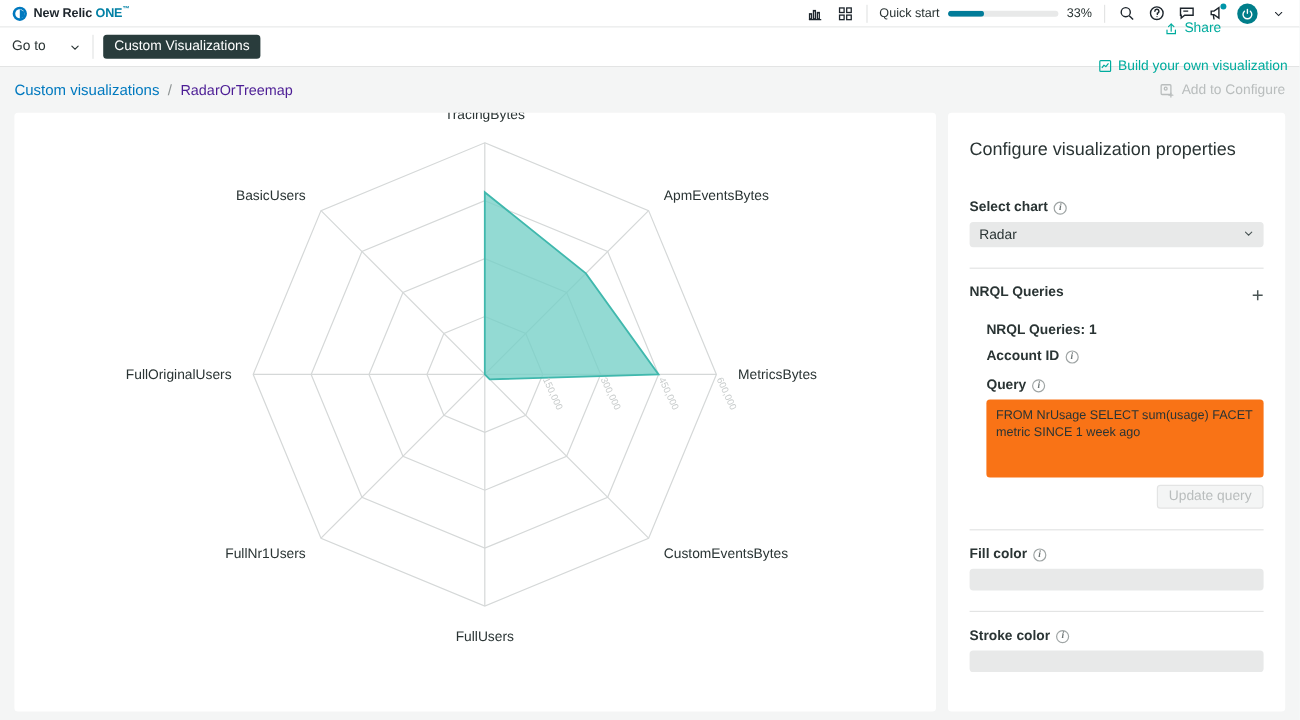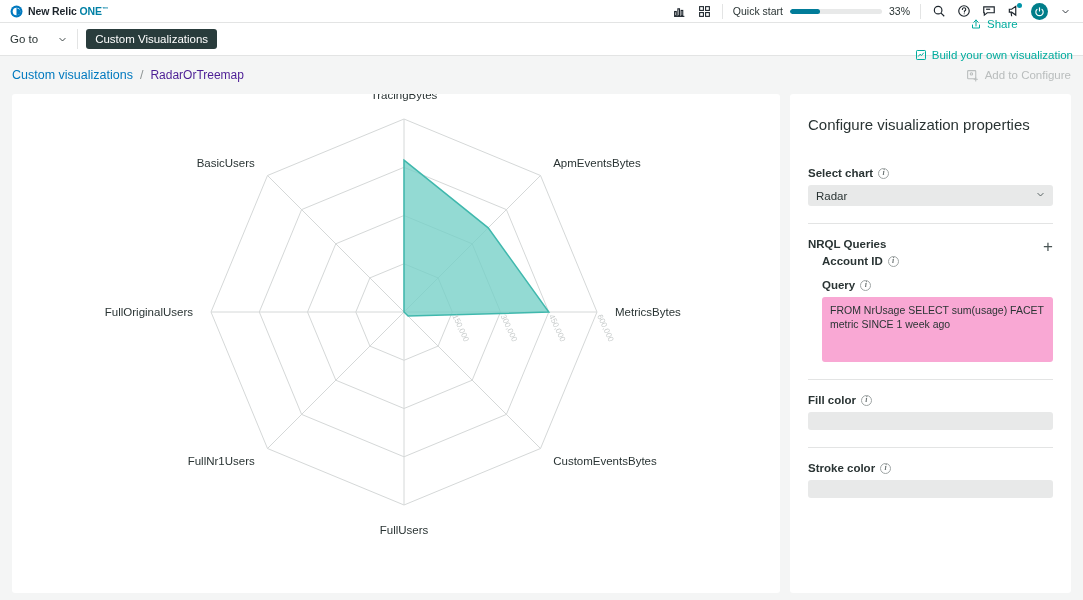--- a/index.html
+++ b/index.html
@@ -86,21 +86,21 @@
     font-size: 11.5px; color: #2a3434; cursor: pointer;
   }
   .select-caret { margin-left: auto; color: #4a5555; font-size: 9px; }
   .sep-dotted { border-top: 1px solid #e3e4e4; margin: 17px 0 14px 0; }
   .row-between { display: flex; }
   .section-title { font-size: 11.5px; font-weight: bold; color: #2a3434; }
   .plus-btn { margin-left: auto; font-size: 17px; color: #4a5555; line-height: 1; cursor: pointer; font-weight: 300; }
   .indent { margin-left: 14px; }
   .sub-label { font-size: 11.5px; font-weight: bold; color: #2a3434; margin: 14px 0 10px 0; }
   .textarea-box {
-    background: #f9a8d4; border-radius: 3px; height: 65px;
+    background: #f97316; border-radius: 3px; height: 65px;
     padding: 6px 8px; font-size: 10.5px; color: #2a3434; line-height: 1.35;
     overflow: hidden; cursor: text;
   }
   .btn-disabled {
     margin-left: auto; margin-top: 6px;
     background: #f4f5f5; border: 1px solid #e3e4e4; border-radius: 3px;
     color: #b9bdbd; font-size: 11.5px; padding: 3px 9px; cursor: default;
   }
   .color-input { background: #e8e9e9; border-radius: 3px; height: 18px; cursor: pointer; }
 
@@ -289,32 +289,36 @@
     </div>
 
     <div class="sep-dotted"></div>
 
     <div class="row-between">
       <span class="section-title">NRQL Queries</span>
       <span class="plus-btn">+</span>
     </div>
 
     <div class="indent">
+      <div class="sub-label">NRQL Queries: 1</div>
 
       <div class="field-label">
         <span>Account ID</span>
         <span class="info-i">i</span>
       </div>
 
       <div class="field-label" style="margin-top:12px">
         <span>Query</span>
         <span class="info-i">i</span>
       </div>
       <div class="textarea-box">FROM NrUsage SELECT sum(usage) FACET metric SINCE 1 week ago</div>
 
+      <div style="display:flex">
+        <button class="btn-disabled">Update query</button>
+      </div>
     </div>
 
     <div class="sep-dotted"></div>
 
     <div class="field-label">
       <span>Fill color</span>
       <span class="info-i">i</span>
     </div>
     <div class="color-input"></div>
 

